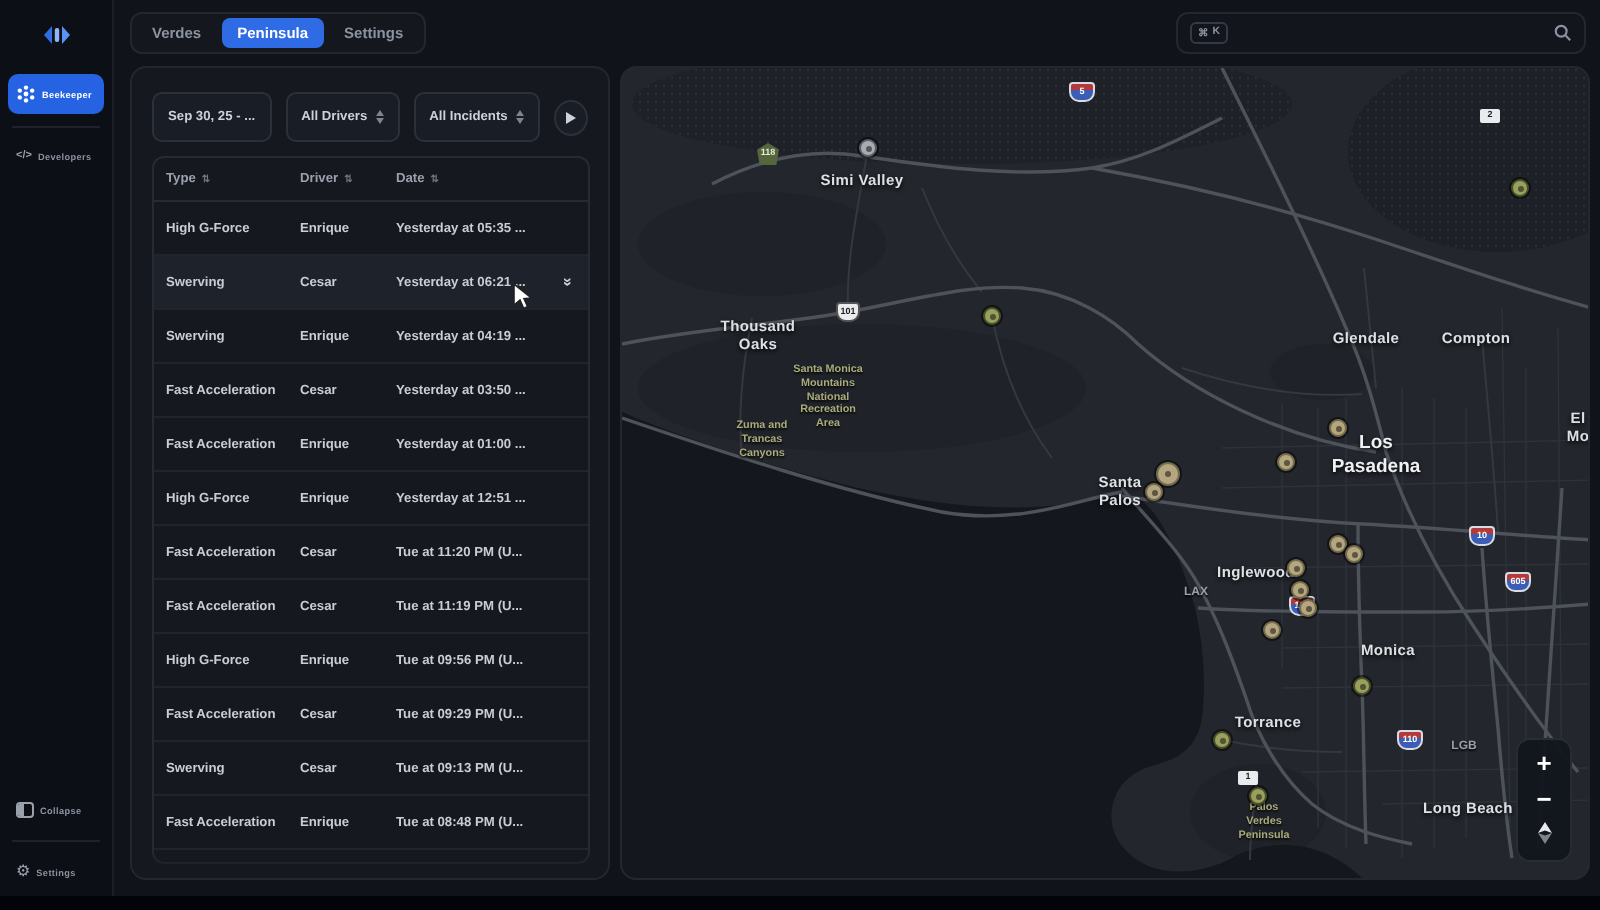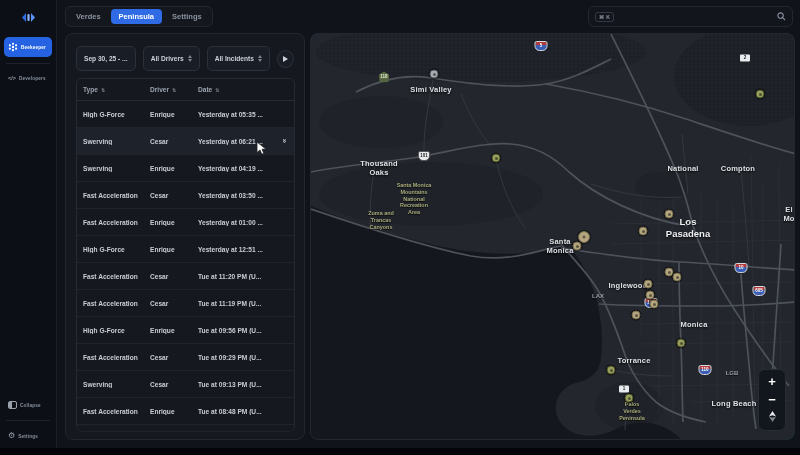--- a/index.html
+++ b/index.html
@@ -355,22 +355,22 @@
 Oaks</div>
             <div class="mlabel area" style="left: 103px; top: 165px;">Santa Monica
 Mountains
 National
 Recreation
 Area</div>
             <div class="mlabel area" style="left: 70px; top: 186px;">Zuma and
 Trancas
 Canyons</div>
             <div class="mlabel city" style="left: 249px; top: 212px;">Santa
-Monica</div>
-            <div class="mlabel city" style="left: 372px; top: 135px;">National</div>
+Palos</div>
+            <div class="mlabel city" style="left: 372px; top: 135px;">Glendale</div>
             <div class="mlabel city" style="left: 427px; top: 135px;">Compton</div>
             <div class="mlabel city" style="left: 478px; top: 180px;">El Mo</div>
             <div class="mlabel city-lg" style="left: 377px; top: 194px;">Los
 Pasadena</div>
             <div class="mlabel city" style="left: 317px; top: 252px;">Inglewood</div>
             <div class="mlabel airport" style="left: 287px; top: 263px;">LAX</div>
             <div class="mlabel city" style="left: 383px; top: 291px;">Monica</div>
             <div class="mlabel city" style="left: 323px; top: 327px;">Torrance</div>
             <div class="mlabel airport" style="left: 421px; top: 340px;">LGB</div>
             <div class="mlabel city" style="left: 401px; top: 370px; margin-left: 22px;">Long Beach</div>

